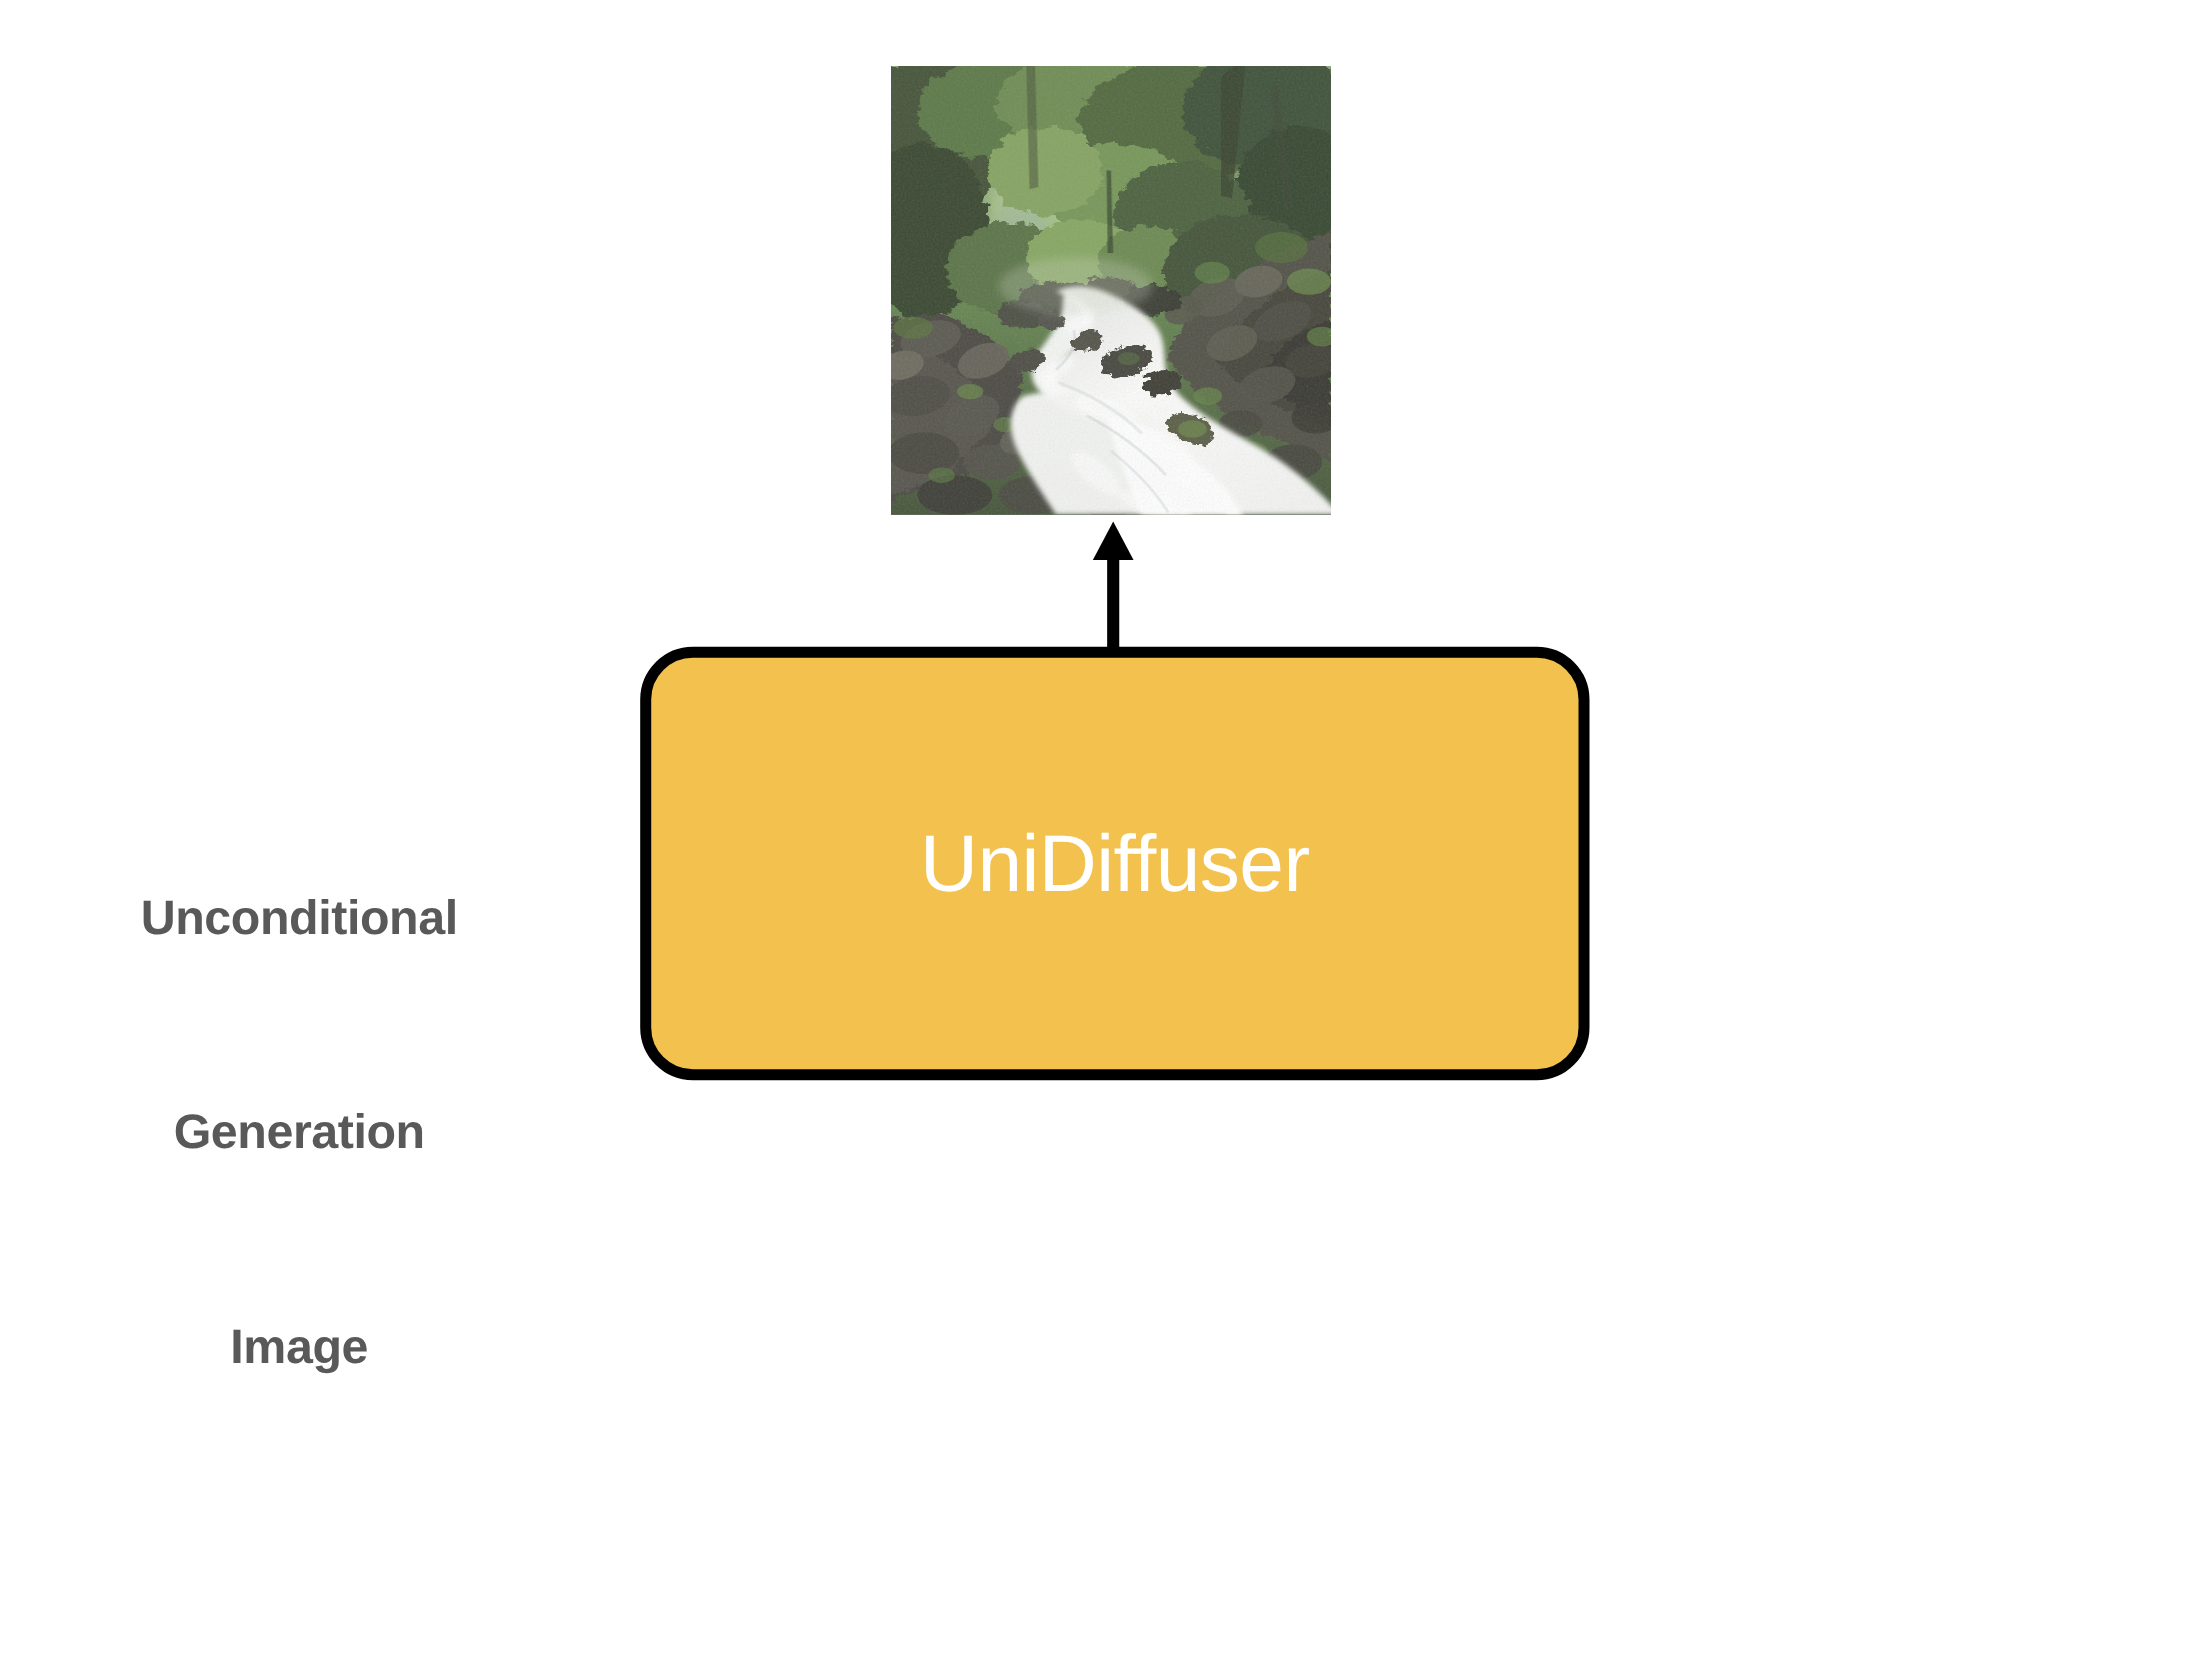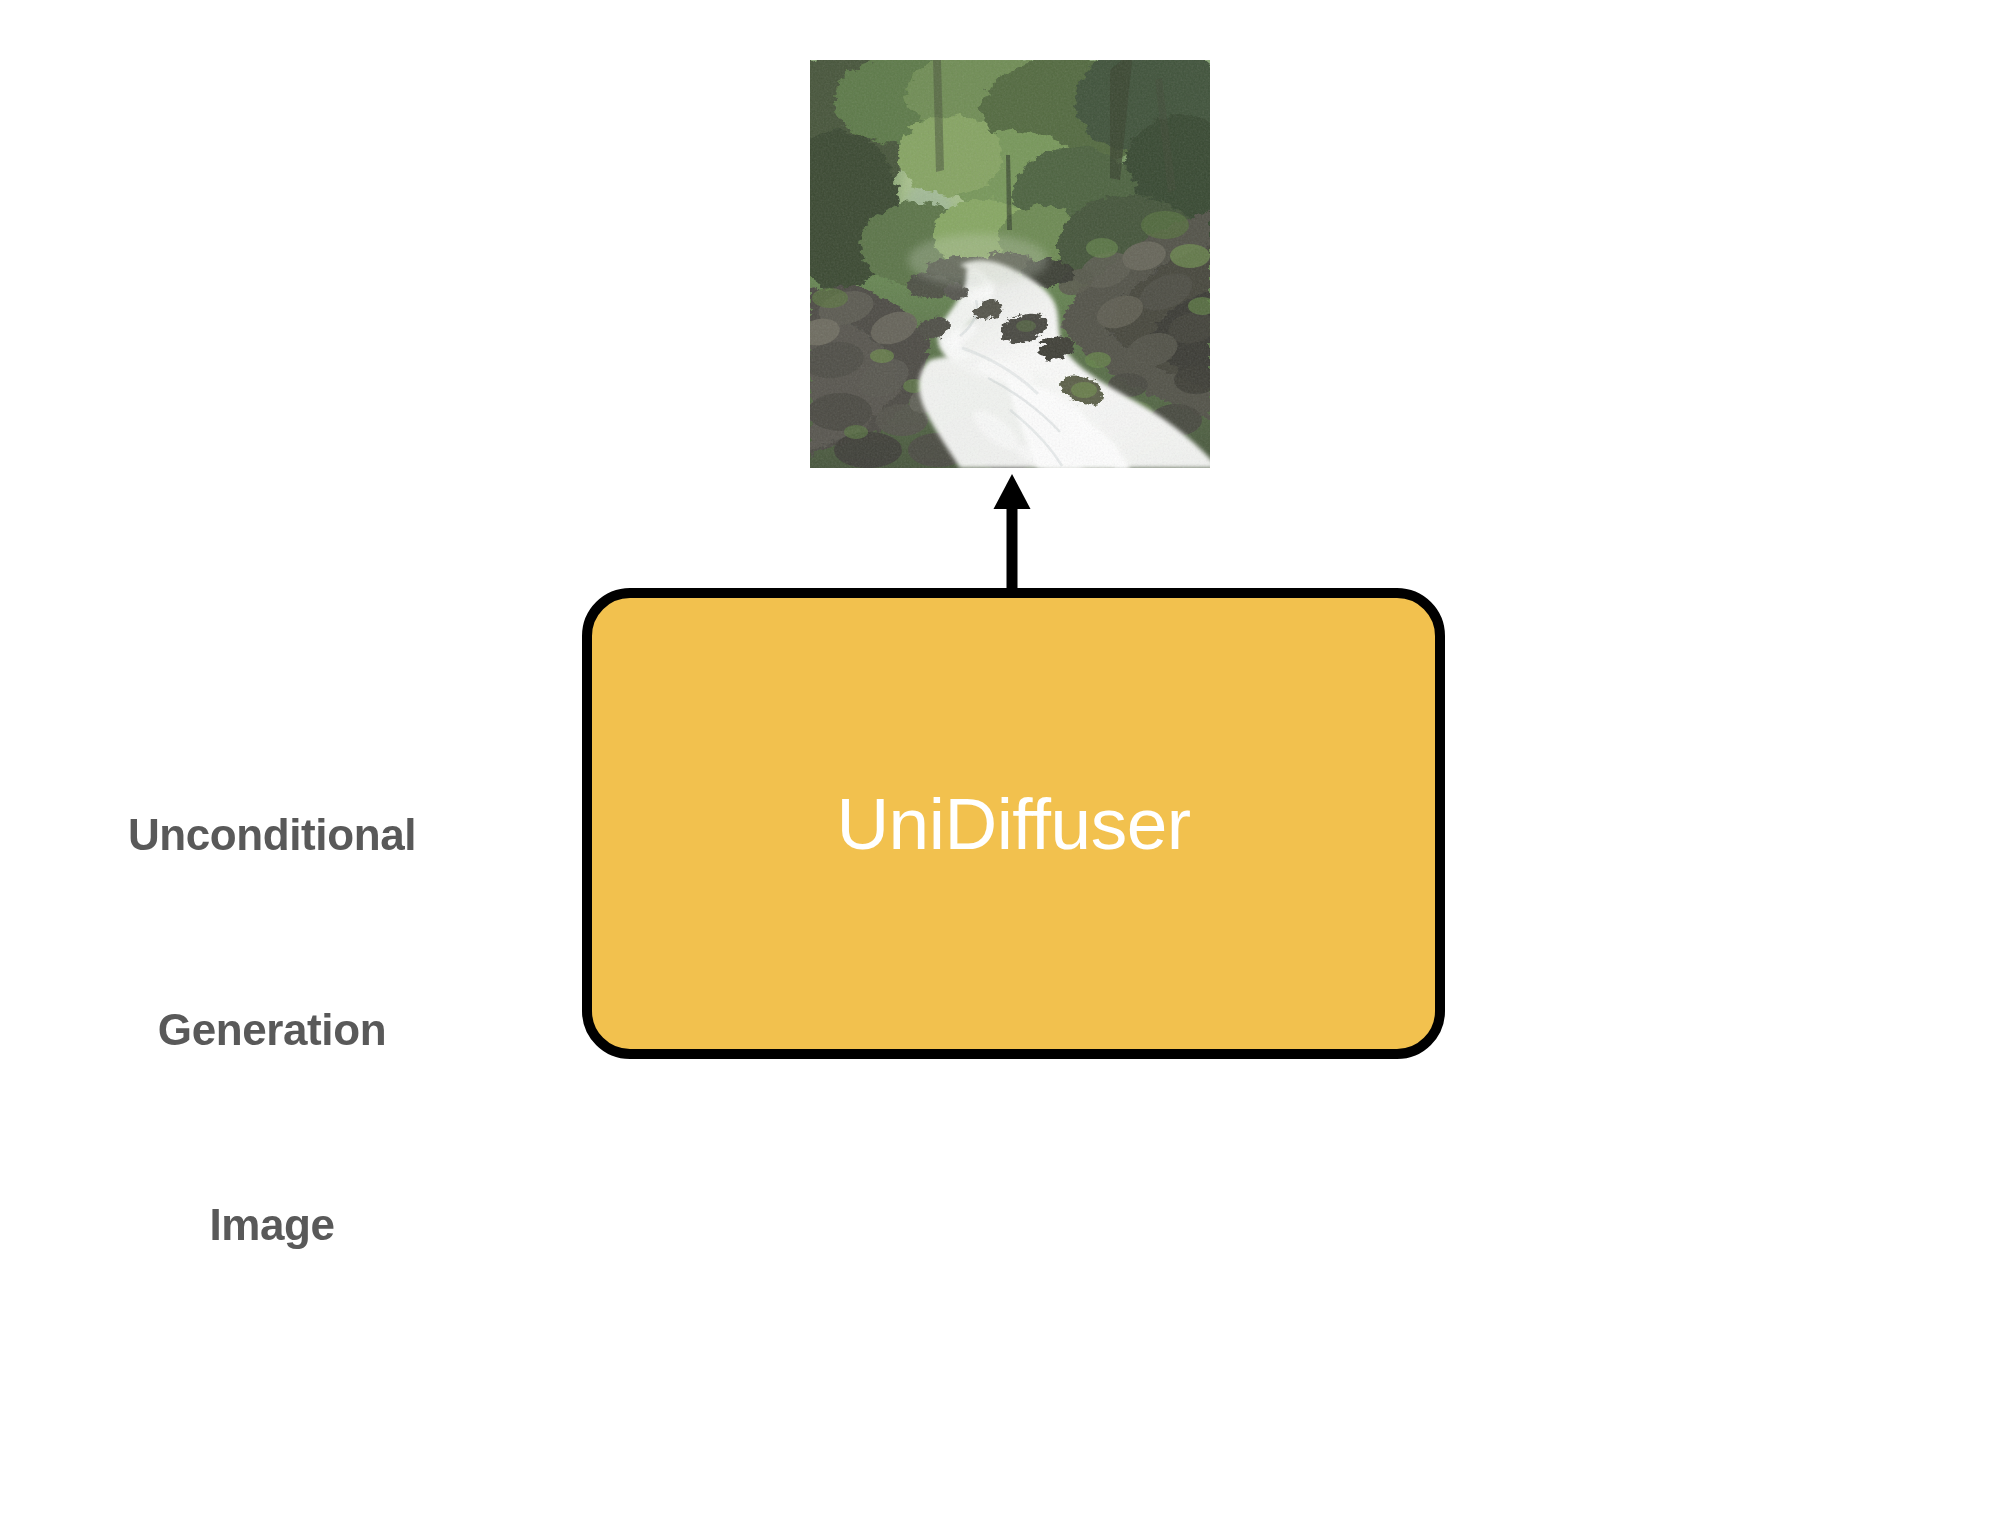--- a/index.html
+++ b/index.html
@@ -36,21 +36,21 @@
     white-space: pre;
   }
   .task-label .ln { display: block; }
 
   
   .model-box {
     position: absolute;
     left: 582px;
     top: 588px;
     width: 863px;
-    height: 471px;
+    height: 394px;
     box-sizing: border-box;
     background: #f2c14e;
     border: 10px solid #000000;
     border-radius: 48px;
     display: flex;
     align-items: center;
     justify-content: center;
   }
   .model-box-label {
     color: #ffffff;

